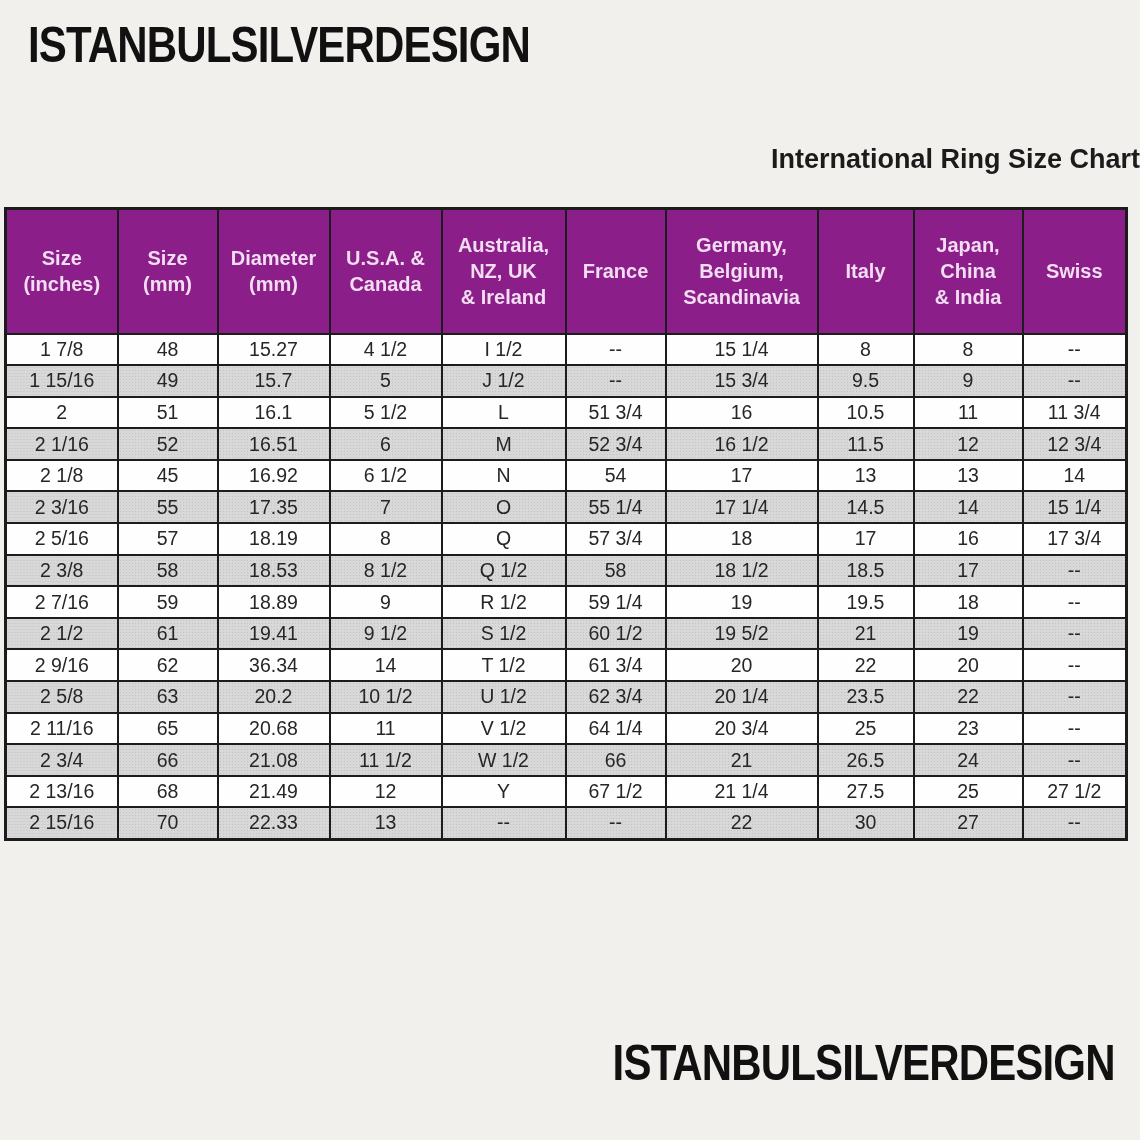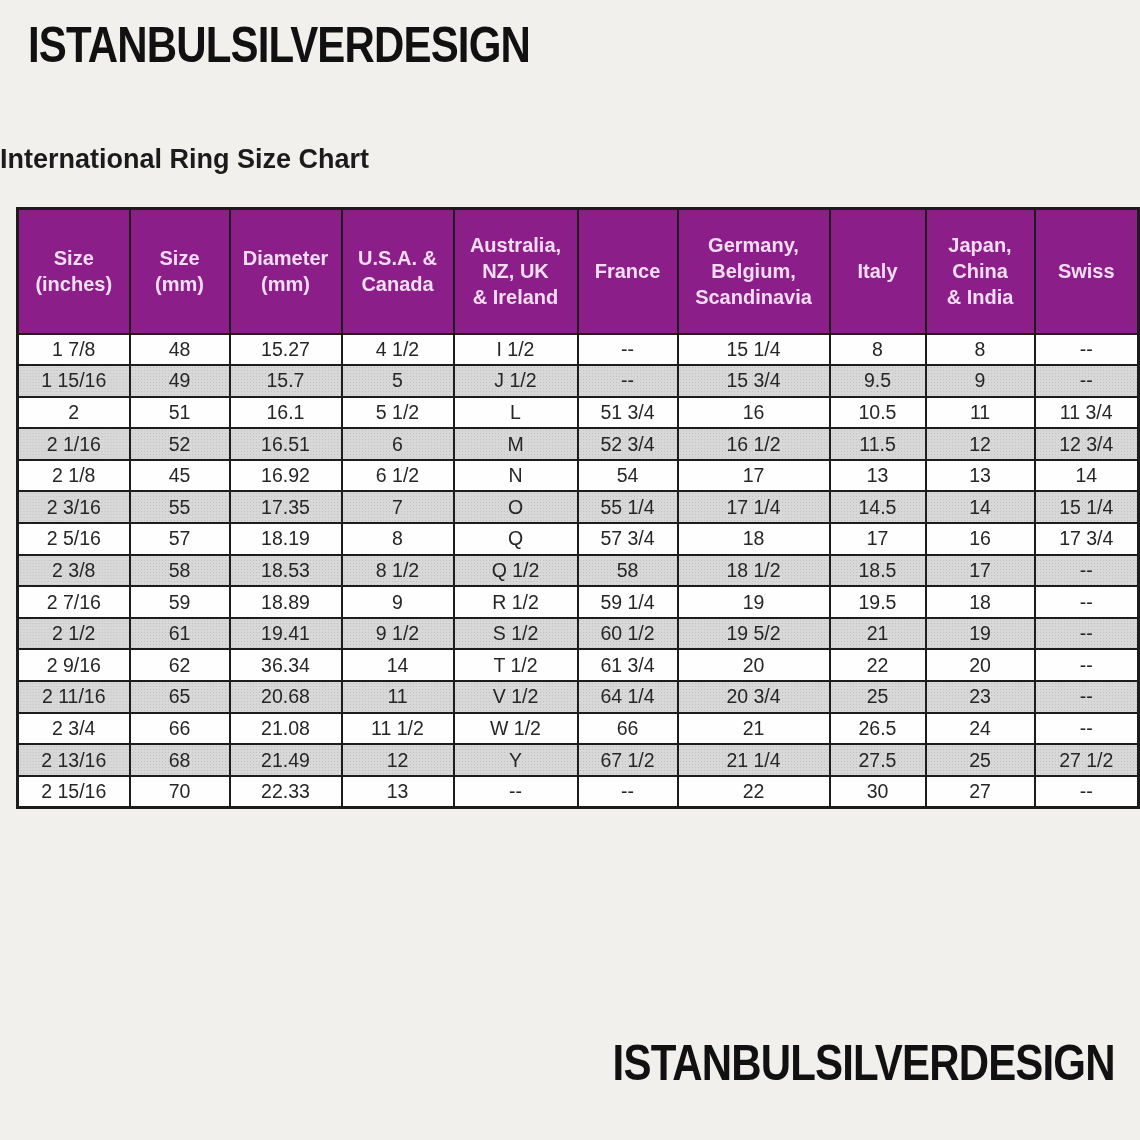--- a/index.html
+++ b/index.html
@@ -41,29 +41,29 @@
     right: 25px;
     top: 1034px;
     transform: scaleX(0.84);
     transform-origin: right center;
   }
   .page-title {
     position: absolute;
     top: 144px;
     left: 0;
     width: 1140px;
-    text-align: left;
+    text-align: right;
     font-size: 27px;
     font-weight: bold;
     color: #1b1b1b;
     letter-spacing: 0px;
   }
   table.ring-table {
     position: absolute;
-    left: 16px;
+    left: 4px;
     top: 207px;
     width: 1121px;
     border-collapse: collapse;
     table-layout: fixed;
     border: 3px solid var(--grid);
   }
   table.ring-table th {
     background: var(--header-bg);
     color: var(--header-text);
     font-weight: bold;
@@ -277,20 +277,32 @@
         <td>36.34</td>
         <td>14</td>
         <td>T 1/2</td>
         <td>61 3/4</td>
         <td>20</td>
         <td>22</td>
         <td>20</td>
         <td>--</td>
       </tr>
       <tr>
+        <td>2 5/8</td>
+        <td>63</td>
+        <td>20.2</td>
+        <td>10 1/2</td>
+        <td>U 1/2</td>
+        <td>62 3/4</td>
+        <td>20 1/4</td>
+        <td>23.5</td>
+        <td>22</td>
+        <td>--</td>
+      </tr>
+      <tr>
         <td>2 11/16</td>
         <td>65</td>
         <td>20.68</td>
         <td>11</td>
         <td>V 1/2</td>
         <td>64 1/4</td>
         <td>20 3/4</td>
         <td>25</td>
         <td>23</td>
         <td>--</td>

